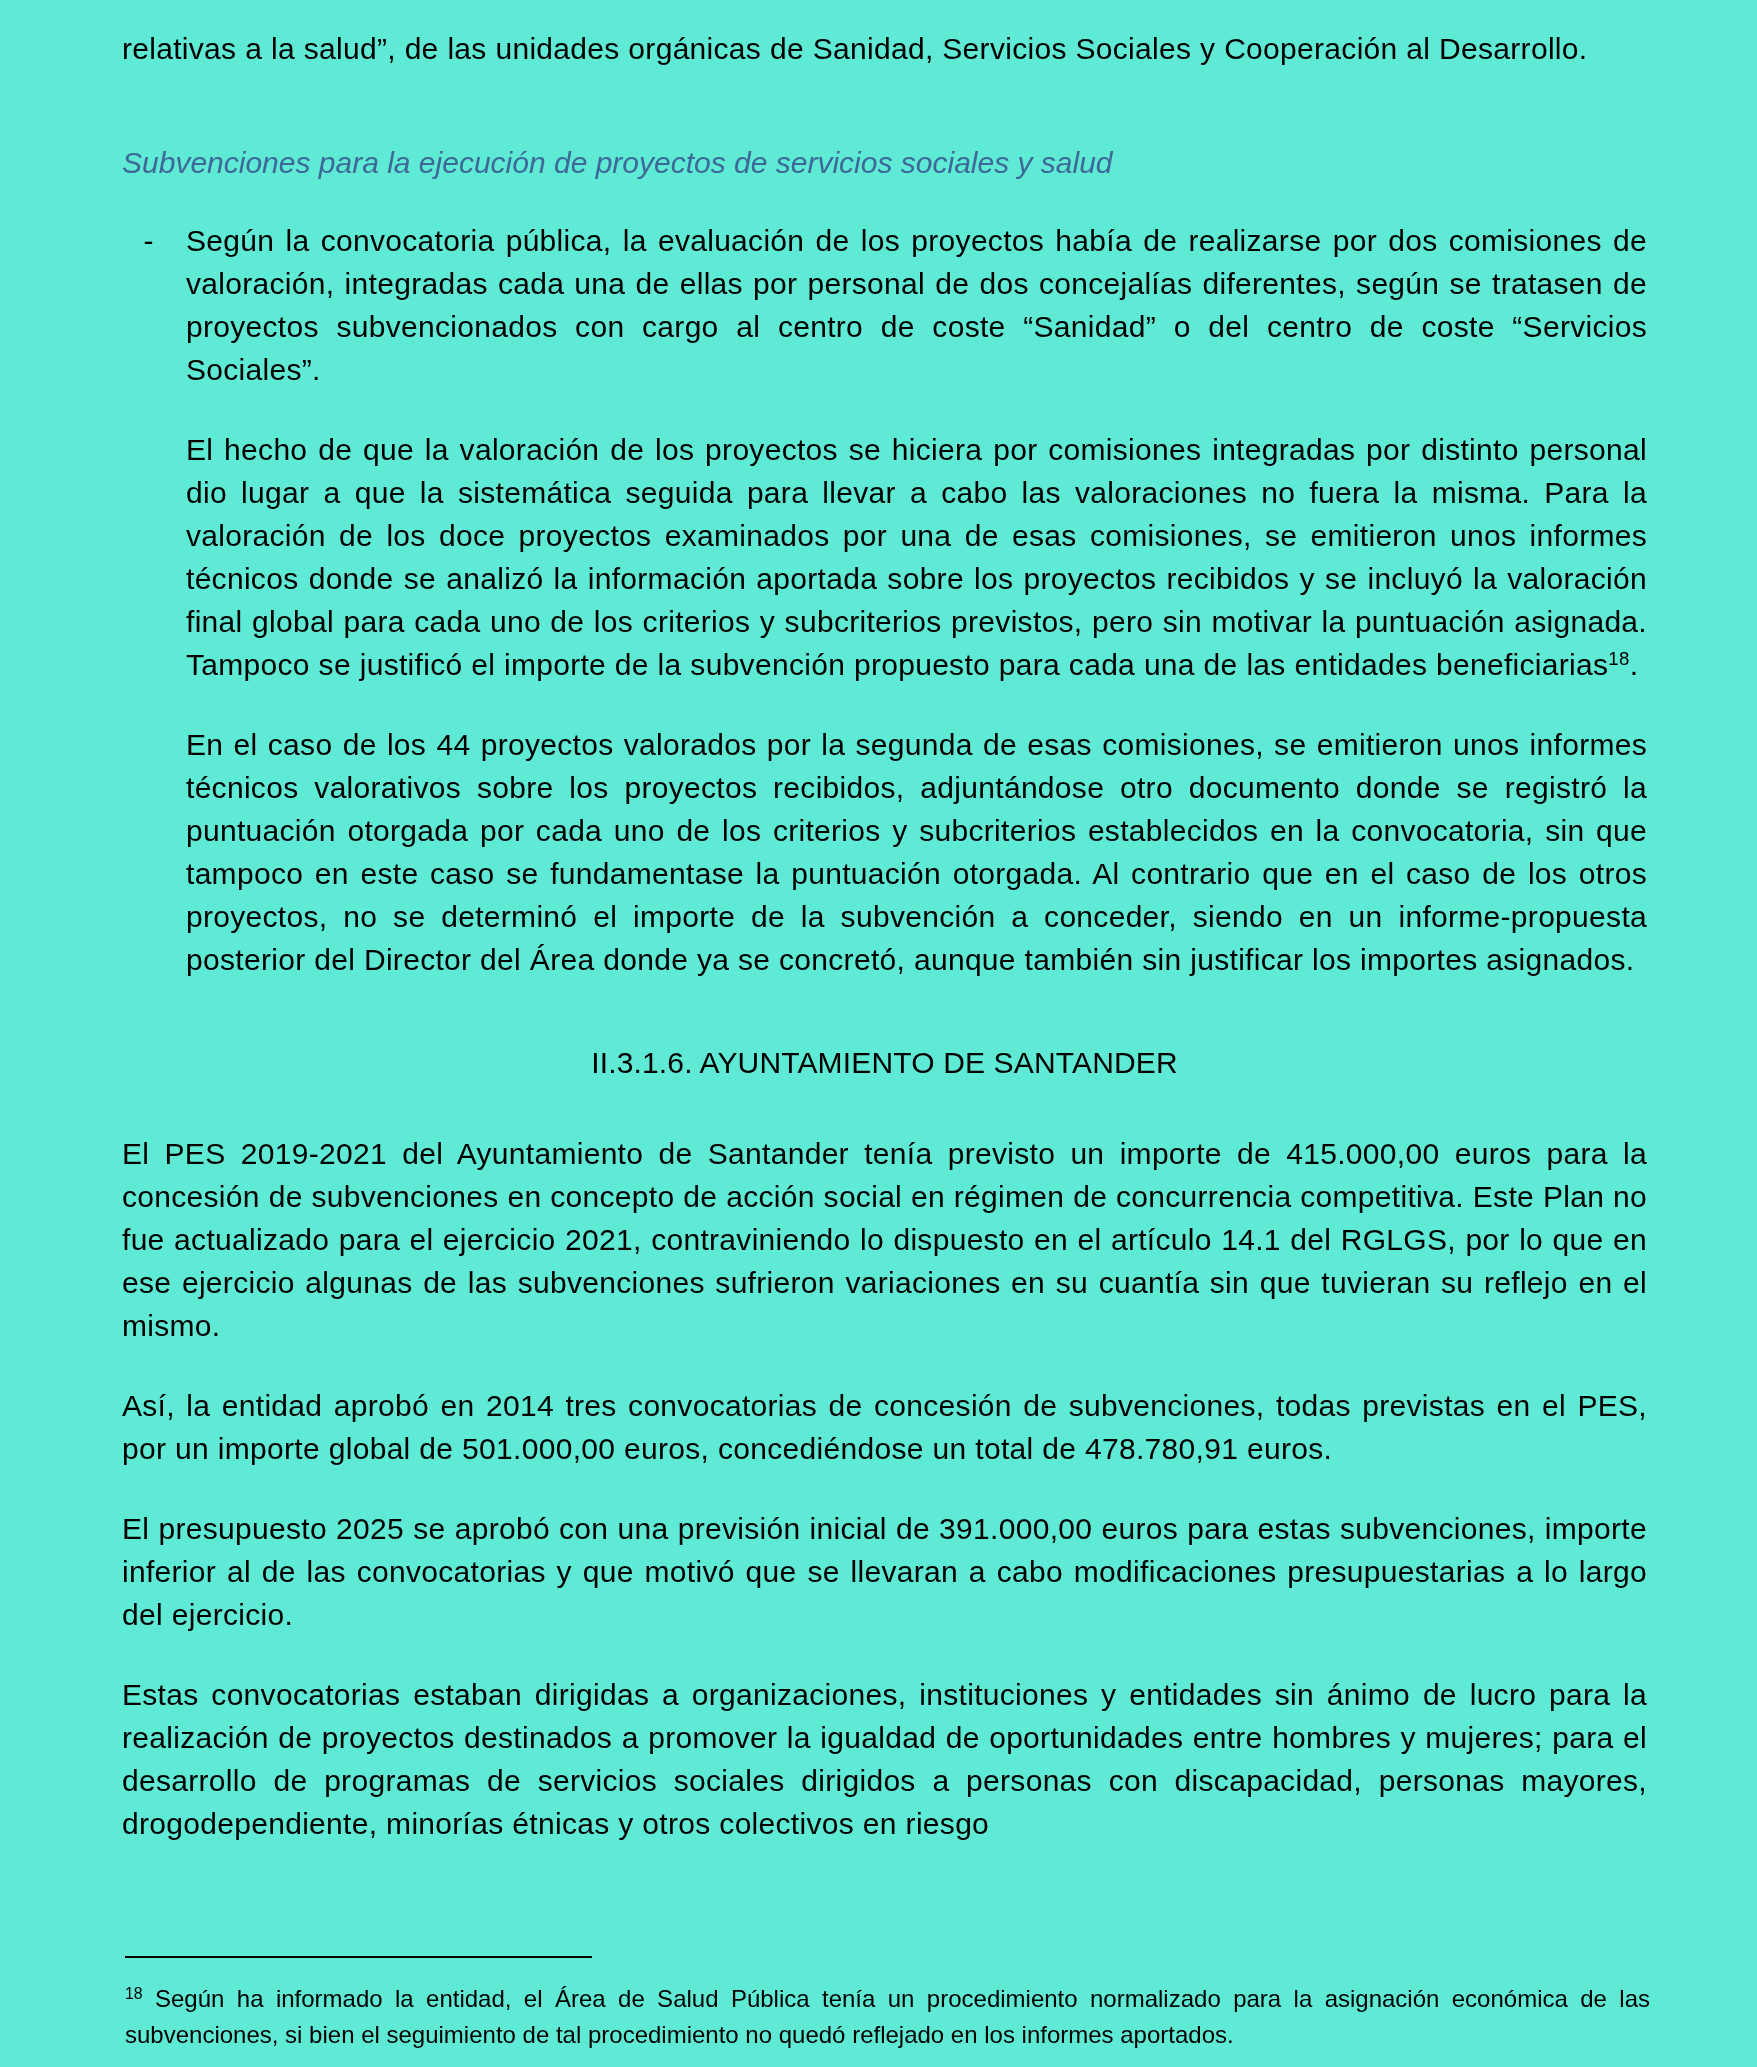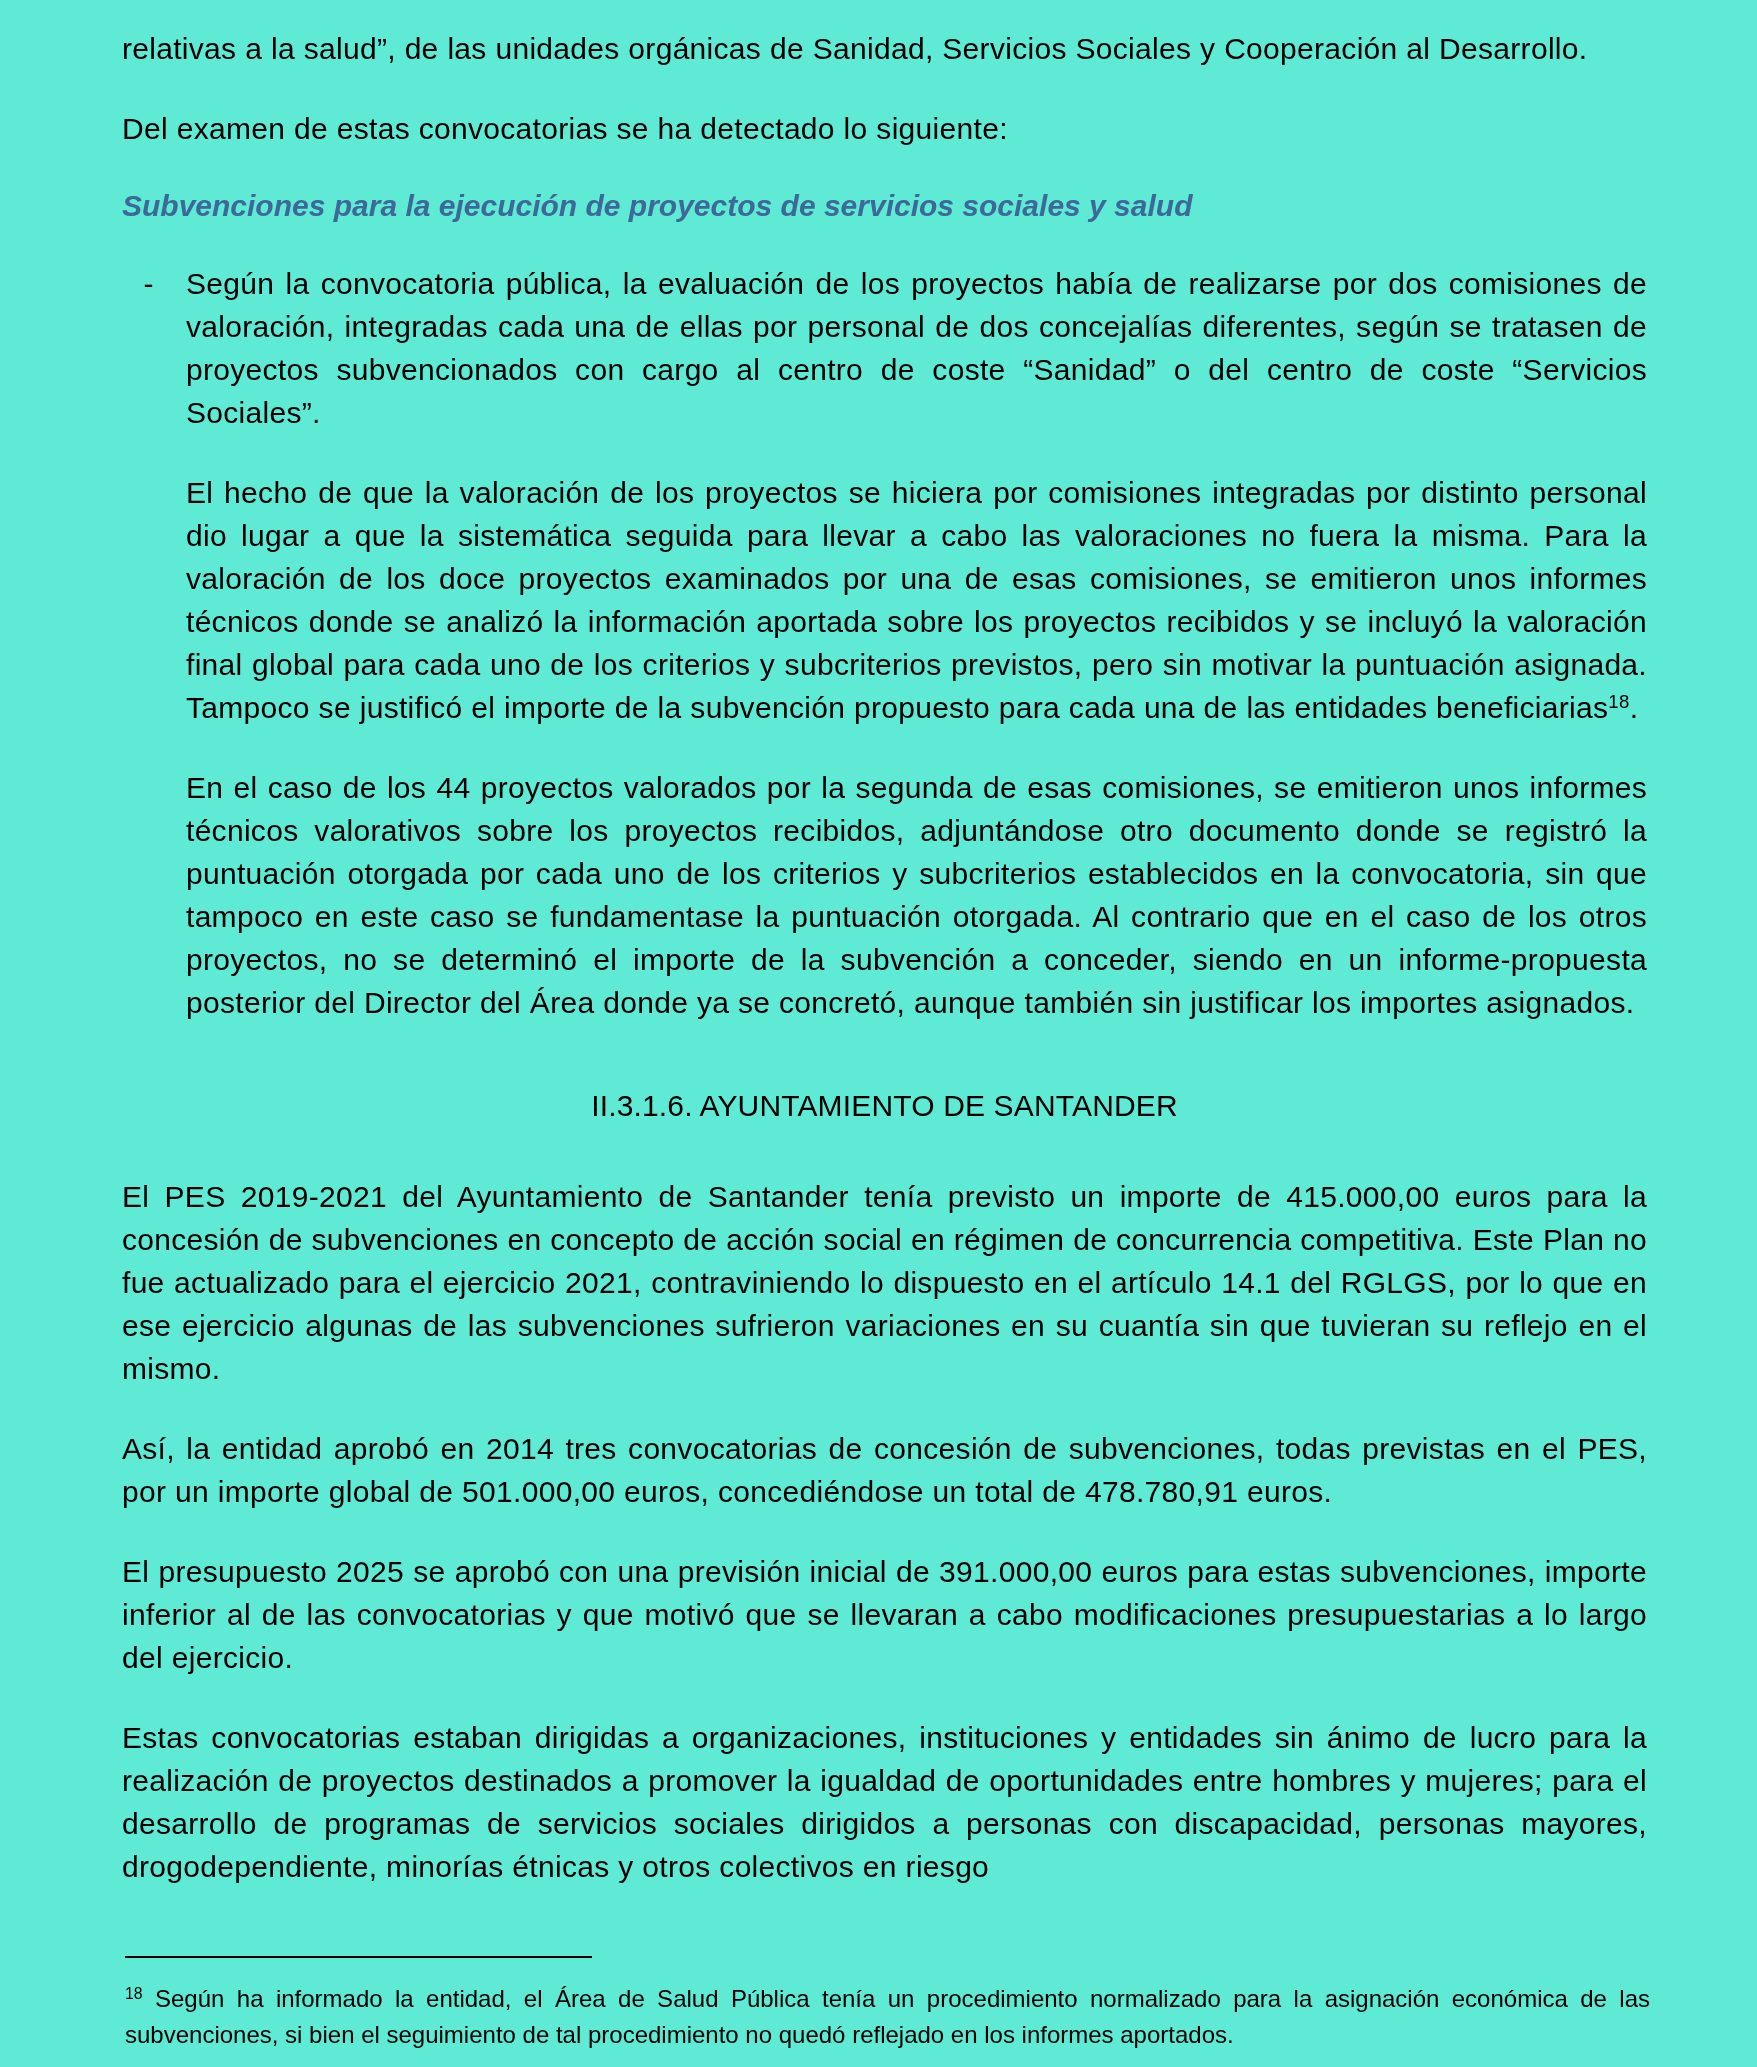--- a/index.html
+++ b/index.html
@@ -41,21 +41,21 @@
   .gap-sm { height: 27px; }
   .gap-md { height: 37px; }
   .gap-lg { height: 50px; }
   .gap-xl { height: 63px; }
 
   
   h3.subheading {
     font-size: 30px;
     line-height: 38px;
     font-style: italic;
-    font-weight: 700;
+    font-weight: 400;
     color: #3d6898;
     margin: 0;
     text-align: left;
   }
 
   
   h2.section {
     font-size: 30px;
     line-height: 38px;
     font-weight: 400;
@@ -122,21 +122,20 @@
 <div class="page">
 
   <div class="content">
 
     <div class="gap-sm"></div>
 
     <p class="body">relativas a la salud”, de las unidades orgánicas de Sanidad, Servicios Sociales y Cooperación al Desarrollo.</p>
 
     <div class="gap-md"></div>
 
-    <p class="body">Del examen de estas convocatorias se ha detectado lo siguiente:</p>
 
     <div class="gap-md"></div>
 
     <h3 class="subheading">Subvenciones para la ejecución de proyectos de servicios sociales y salud</h3>
 
     <div class="gap-md"></div>
 
     <div class="bullet-row">
       <div class="bullet-mark">-</div>
       <div class="bullet-body">

